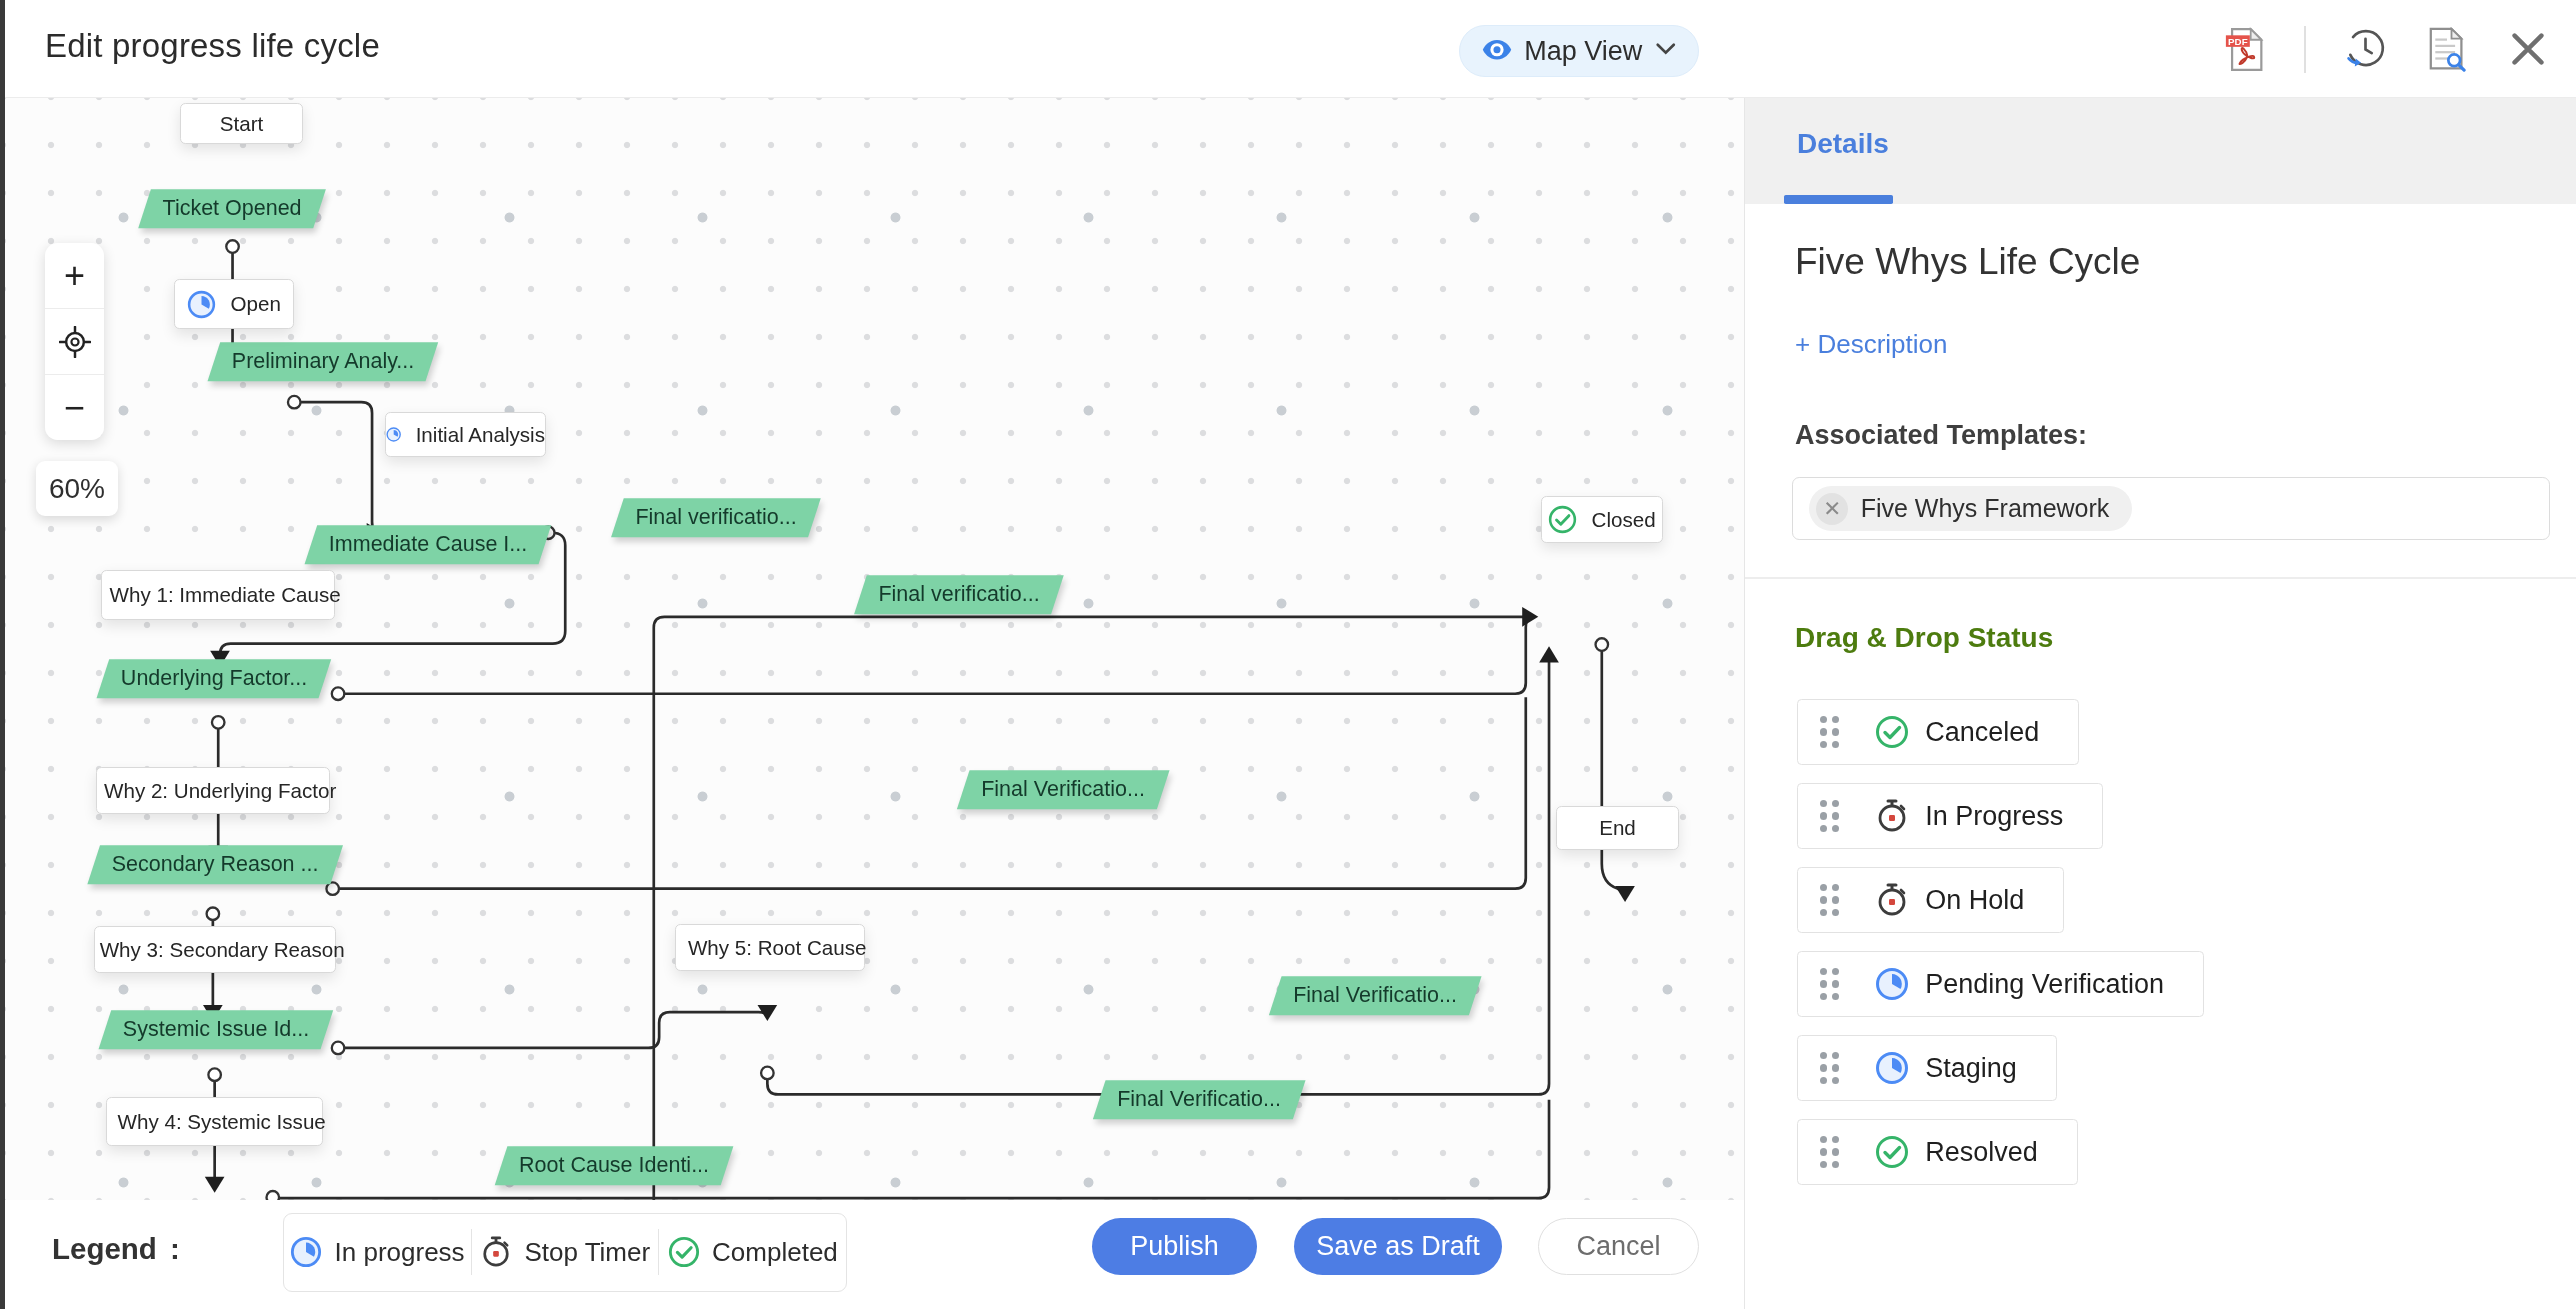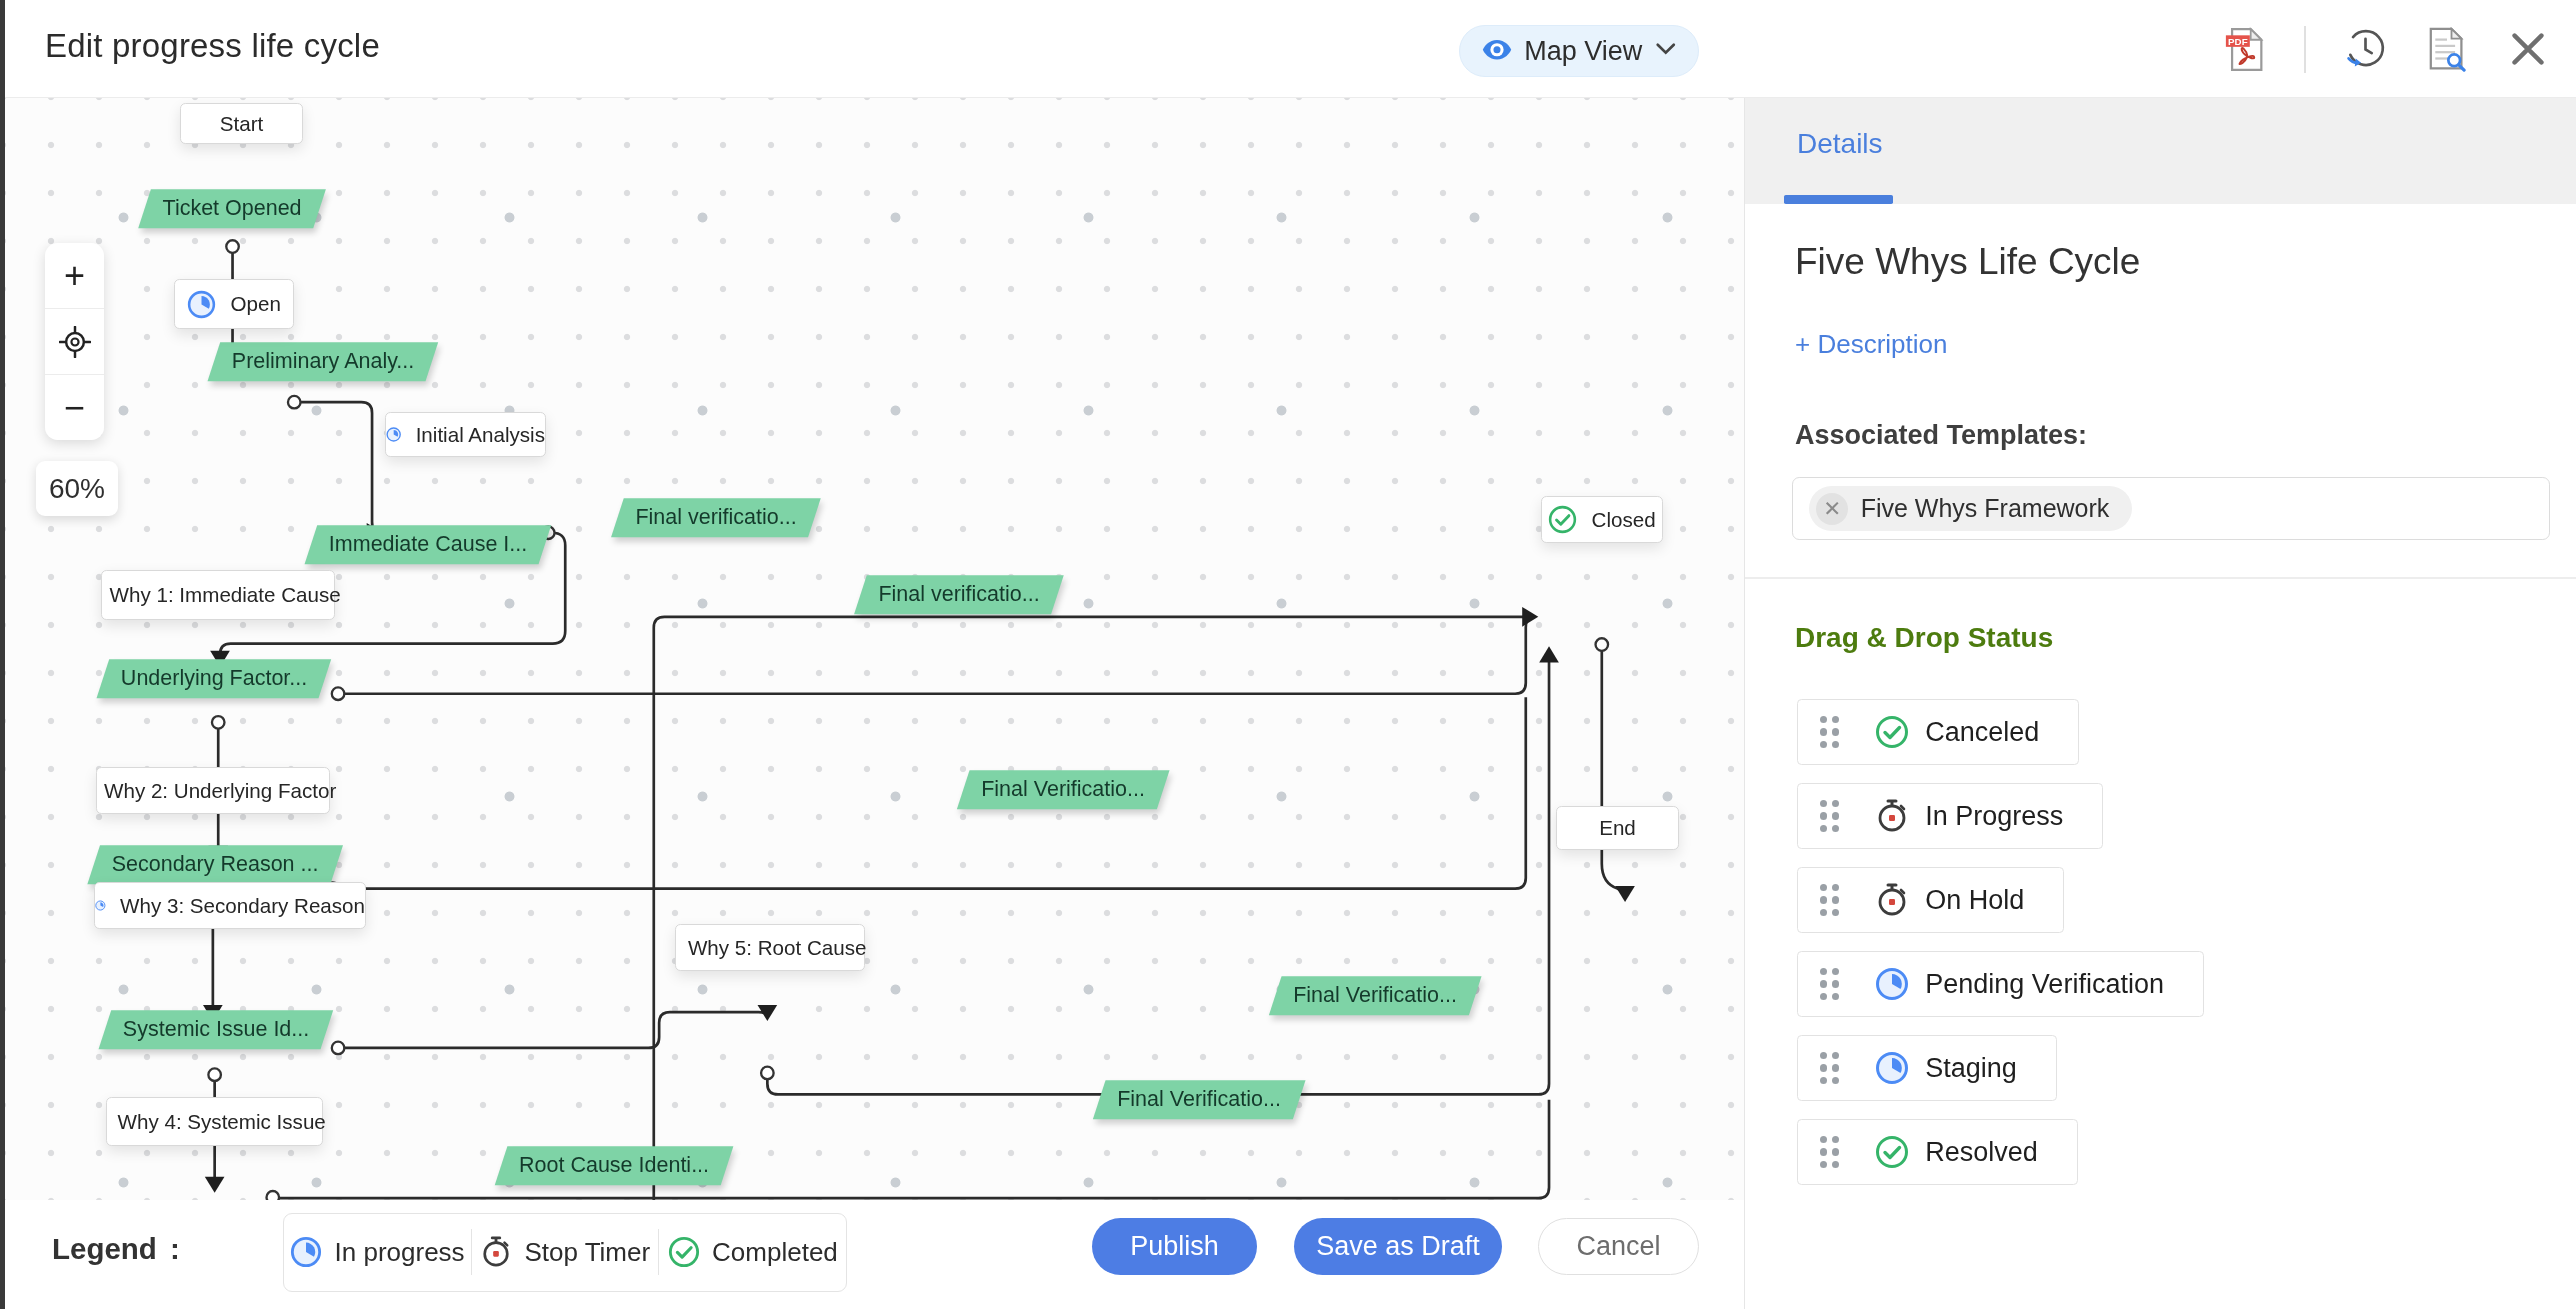--- a/index.html
+++ b/index.html
@@ -57,21 +57,21 @@
   .btn.primary { background:#4d7de4; color:#fff; }
   .btn.ghost { background:#fff; color:#6d6d6d; border:1.8px solid #e0e0e0; }
   #btn-publish { left:1092px; width:165px; }
   #btn-draft { left:1294px; width:208px;text-align:center; }
   #btn-cancel { left:1538px; width:161px; }
 
   
   .panel { position:absolute; left:1744px; top:98px; width:832px; height:1211px; background:#fff;
            border-left:1.8px solid #e6e6e6; z-index:20; }
   .tabstrip { position:absolute; left:0; top:0; width:832px; height:106px; background:#f0f0f0; }
-  .tab { position:absolute; left:52px; top:30px; font-size:28px; color:#4a7fdd; cursor:pointer; }
+  .tab { position:absolute; left:52px; top:30px; font-size:28px; color:#4a7fdd; cursor:pointer;font-weight:bold; }
   .tab-underline { position:absolute; left:39px; top:97px; width:109px; height:9px; background:#4a7fdd; border-radius:1.8px; }
   .panel-title { position:absolute; left:50px; top:143px; font-size:37px; font-weight:500; color:#333; }
   .desc-link { position:absolute; left:50px; top:231px; font-size:26px; color:#4a7fdd; cursor:pointer; }
   .assoc-label { position:absolute; left:50px; top:322px; font-size:27px; font-weight:600; color:#3f3f3f; }
   .assoc-box { position:absolute; left:47px; top:379px; width:758px; height:63px; border:1.8px solid #dcdcdc; border-radius:7.2px; background:#fff; display:flex; align-items:center; padding-left:16px; }
   .chip { display:flex; align-items:center; gap:12.5px; background:#f0f0f0; border-radius:23px; height:45px; padding:0 23px 0 7.2px; cursor:pointer; }
   .chip-x { width:32px; height:32px; border-radius:50%; background:#e2e2e2; color:#8a8a8a; font-size:21.5px; display:flex; align-items:center; justify-content:center; cursor:pointer; }
   .chip-label { font-size:25px; color:#2f2f2f; }
   .panel-divider { position:absolute; left:0; top:479px; width:832px; height:1.8px; background:#ededed; }
   .dd-title { position:absolute; left:50px; top:524px; font-size:28px; font-weight:600; color:#4d7c0f; }
@@ -242,21 +242,21 @@
         </svg>
         <span>Why 1: Immediate Cause</span>
       </div>
       <div class="flow-node" style="left: 96px; top: 669px; width: 234px; height: 47px;">
         <svg width="29" height="29" viewBox="0 0 34 34">
           <circle cx="17" cy="17" r="14.5" fill="#e8f1fe" stroke="#4c8bf5" stroke-width="3"></circle>
           <path d="M17 17 L17 7 A10 10 0 0 1 25.5 22 Z" fill="#4c8bf5"></path>
         </svg>
         <span>Why 2: Underlying Factor</span>
       </div>
-      <div class="flow-node" style="left: 94px; top: 784px; width: 272px; height: 47px;">
+      <div class="flow-node" style="left: 94px; top: 828px; width: 242px; height: 47px;">
         <svg width="29" height="29" viewBox="0 0 34 34">
           <circle cx="17" cy="17" r="14.5" fill="#e8f1fe" stroke="#4c8bf5" stroke-width="3"></circle>
           <path d="M17 17 L17 7 A10 10 0 0 1 25.5 22 Z" fill="#4c8bf5"></path>
         </svg>
         <span>Why 3: Secondary Reason</span>
       </div>
       <div class="flow-node" style="left: 675px; top: 826px; width: 190px; height: 47px;">
         <svg width="29" height="29" viewBox="0 0 34 34">
           <circle cx="17" cy="17" r="14.5" fill="#e8f1fe" stroke="#4c8bf5" stroke-width="3"></circle>
           <path d="M17 17 L17 7 A10 10 0 0 1 25.5 22 Z" fill="#4c8bf5"></path>

